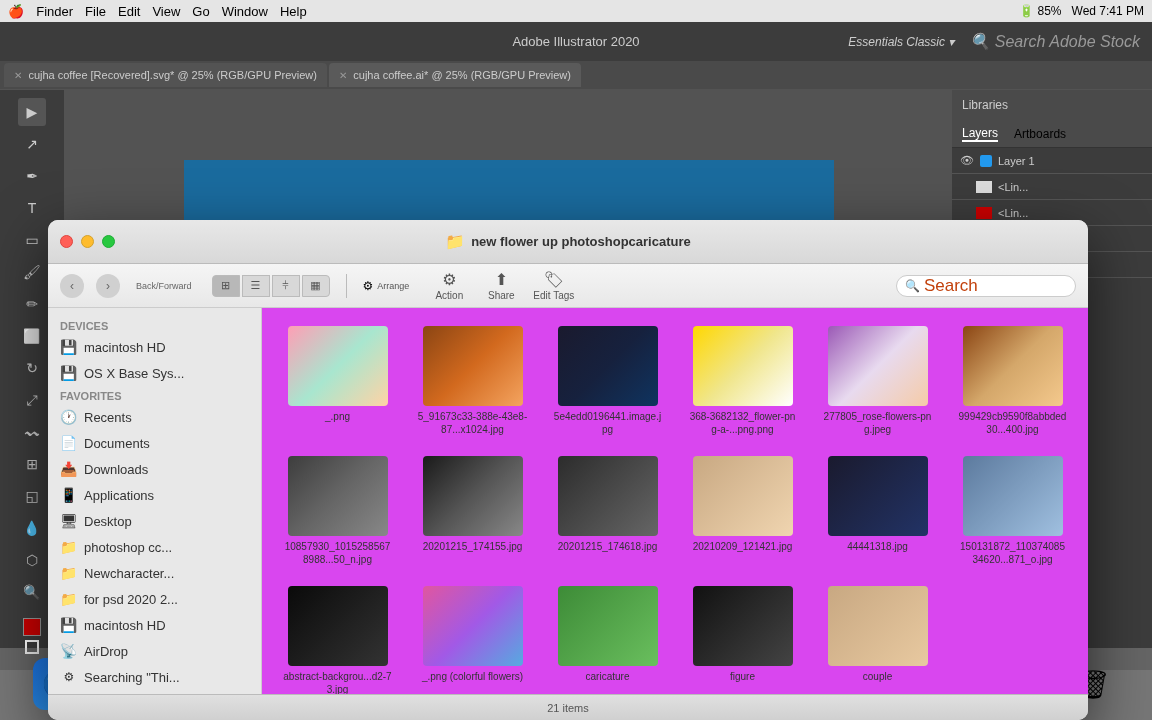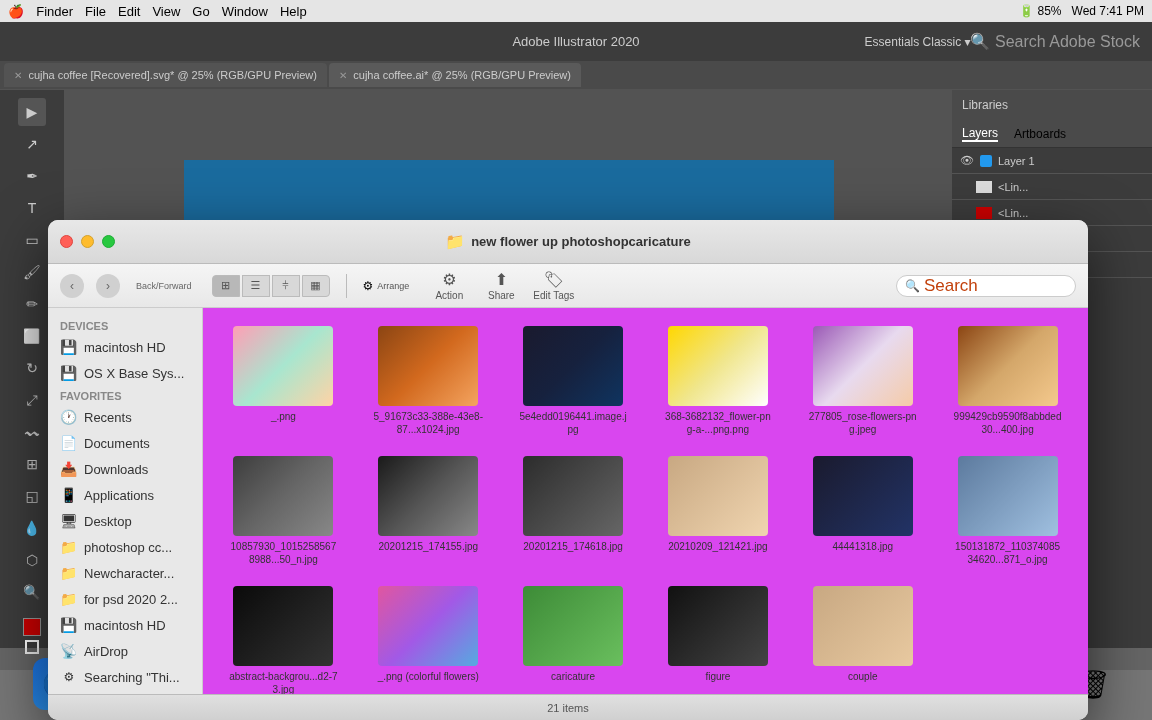--- a/index.html
+++ b/index.html
@@ -287,21 +287,21 @@
     }
 
     
     .finder-body {
       display: flex;
       height: calc(500px - 44px - 44px - 26px);
     }
 
     
     .finder-sidebar {
-      width: 155px;
+      width: 214px;
       background: #e8e8e8;
       border-right: 1px solid #ccc;
       overflow-y: auto;
       padding: 8px 0;
     }
     .sidebar-section-label {
       font-size: 11px;
       font-weight: 700;
       color: #888;
       padding: 4px 12px 2px;
@@ -451,21 +451,21 @@
   <span class="menubar-item">Help</span>
   <div class="menubar-right">
     <span>🔋 <span>85%</span></span>
     <span>Wed 7:41 PM</span>
   </div>
 </div>
 
 <div class="ai-window">
   <div class="ai-titlebar">
     <span>Adobe Illustrator 2020</span>
-    <div style="position:absolute;right:12px;display:flex;gap:0;align-items:center;">
+    <div style="position:absolute;right:12px;display:flex;gap:16px;align-items:center;font-style:italic;">
       <span style="color:#ccc;font-size:12px;">Essentials Classic ▾</span>
       <span style="color:#999;font-size:16px;">🔍 Search Adobe Stock</span>
     </div>
   </div>
 
   <div class="ai-tabs">
     <div class="ai-tab active">
       <span class="ai-tab-close">✕</span>
       <span>cujha coffee [Recovered].svg* @ 25% (RGB/GPU Preview)</span>
     </div>

